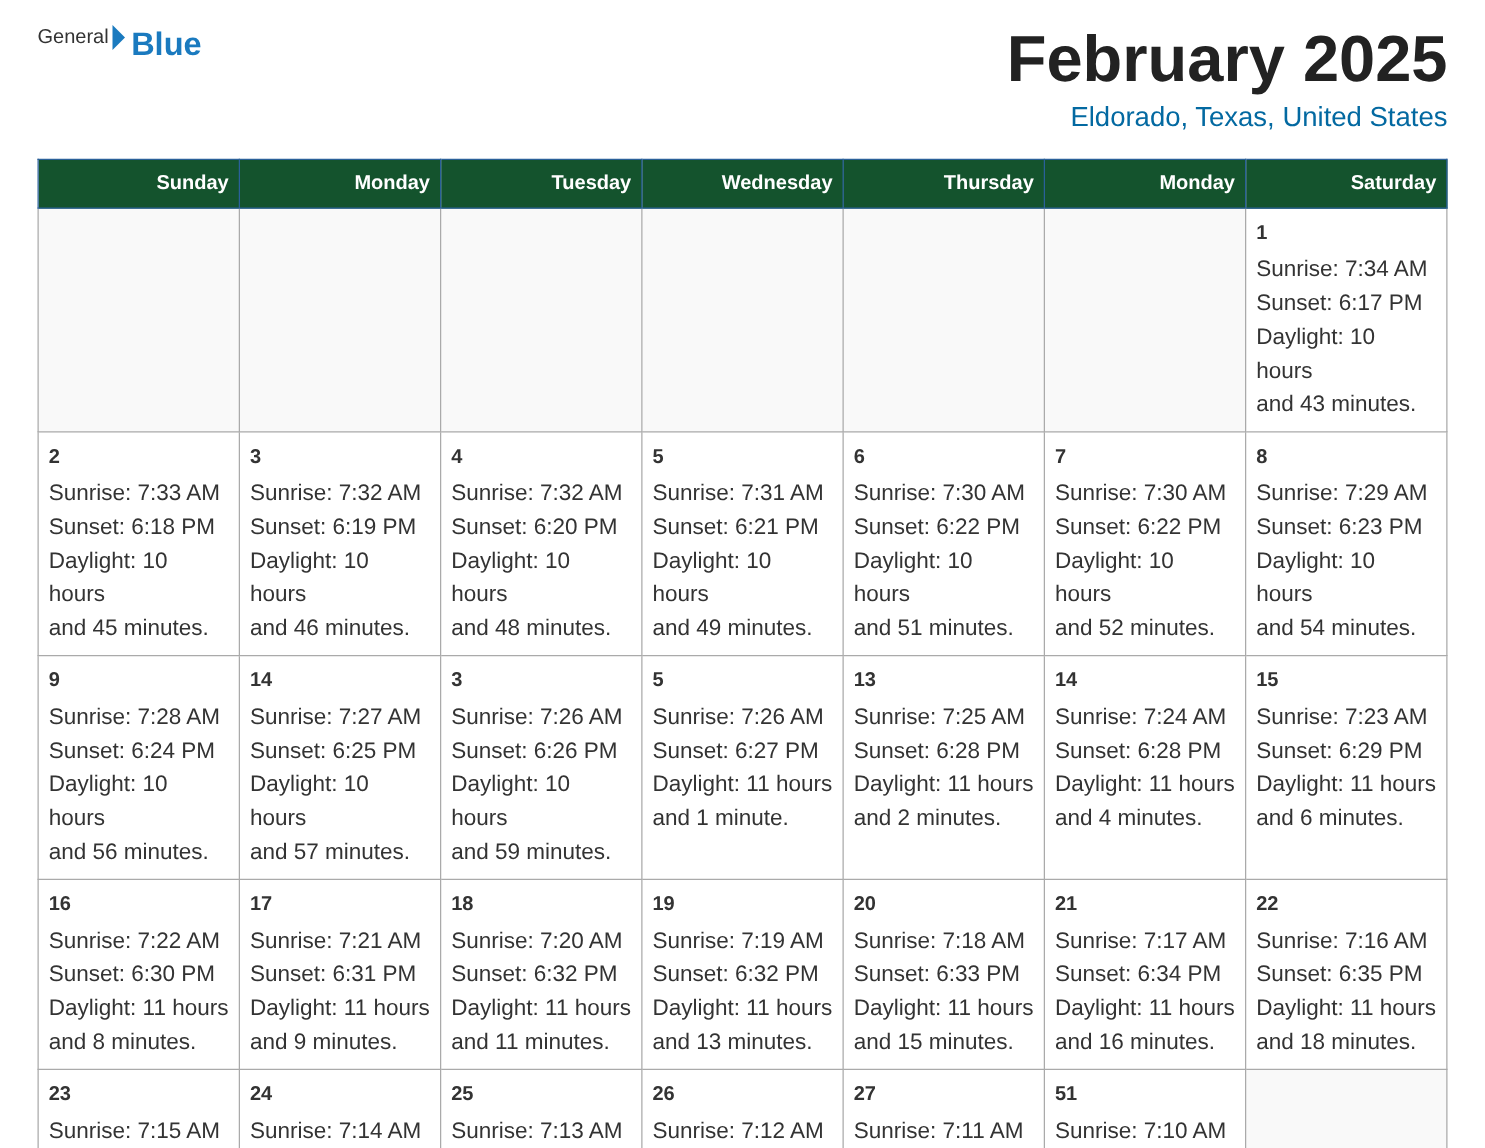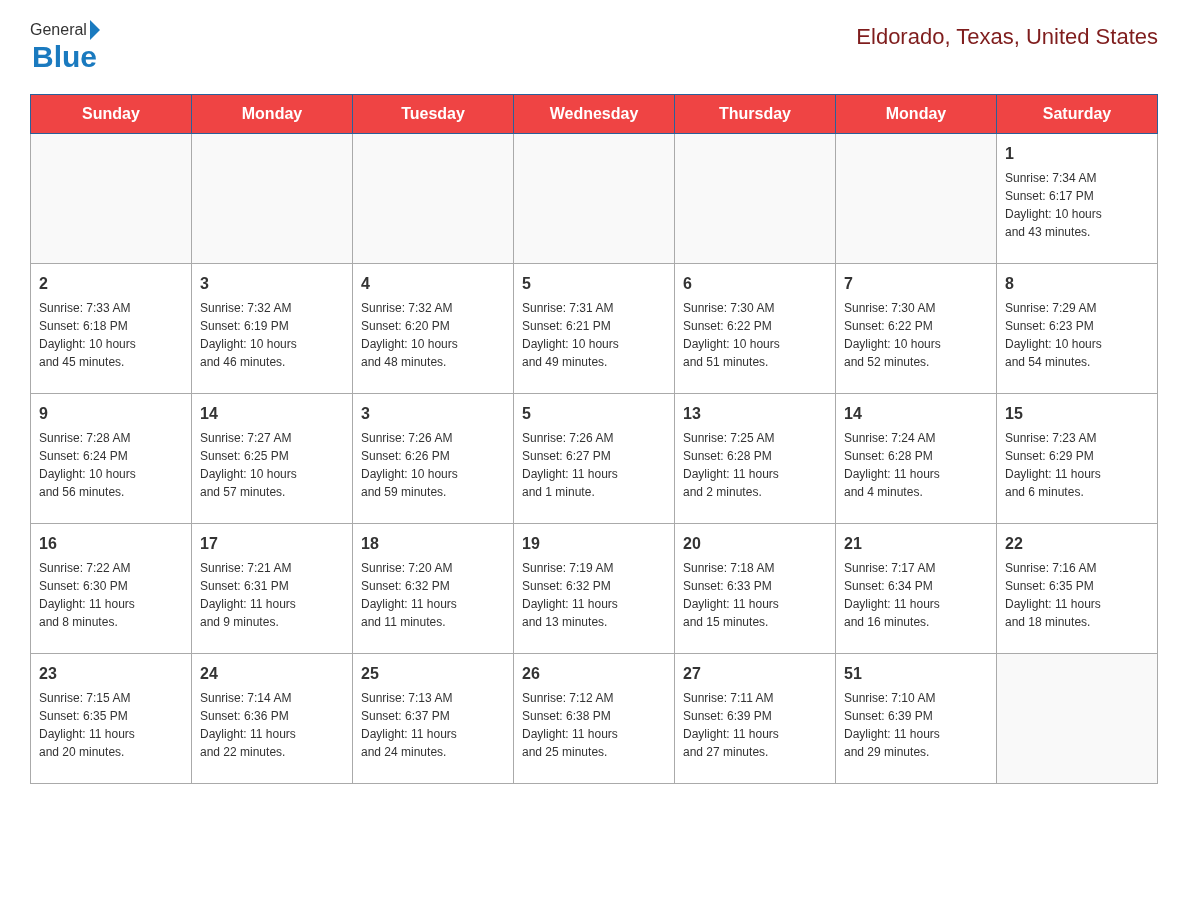--- a/index.html
+++ b/index.html
@@ -12,21 +12,21 @@
       padding: 20px 30px;
     }
     .header {
       display: flex;
       justify-content: space-between;
       align-items: flex-start;
       margin-bottom: 20px;
     }
     .logo {
       display: flex;
-      flex-direction: column;
+      flex-direction: row;
       align-items: flex-start;
     }
     .logo-general { color: #333; }
     .logo-arrow {
       display: inline-block;
       width: 0;
       height: 0;
       border-left: 10px solid #1a7abf;
       border-top: 10px solid transparent;
       border-bottom: 10px solid transparent;
@@ -35,75 +35,76 @@
     }
     .title-block { text-align: right; }
     .calendar-title {
       font-size: 52px;
       font-weight: bold;
       color: #222;
       line-height: 1.1;
     }
     .calendar-subtitle {
       font-size: 22px;
-      color: #7f1d1d;
+      color: #0369a1;
       margin-top: 4px;
     }
     .calendar-table {
       width: 100%;
       border-collapse: collapse;
       border: 1px solid #aaa;
     }
     .calendar-table thead tr th {
-      background: #ef4444;
+      background: #14532d;
       color: #fff;
       font-size: 16px;
       font-weight: bold;
       padding: 10px 8px;
-      text-align: center;
+      text-align: right;
       border: 1px solid #2a6099;
     }
     .calendar-table tbody tr td {
       vertical-align: top;
       padding: 8px 8px;
       border: 1px solid #aaa;
       width: 14.28%;
       min-height: 110px;
       height: 130px;
       font-size: 13px;
       line-height: 1.5;
       color: #333;
     }
     .day-number {
       font-size: 16px;
       font-weight: bold;
       display: block;
       margin-bottom: 3px;
     }
     .day-info {
-      font-size: 12px;
+      font-size: 18px;
       color: #333;
     }
     .empty-cell { background: #f9f9f9; }
     
     .logo-line1 { display: flex; align-items: center; }
-    .logo-line2 { color: #1a7abf; font-size: 30px; font-weight: bold; padding-left: 2px; }
+    .logo-line2 { color: #1a7abf; font-size: 26px; font-weight: bold; padding-left: 2px; }
   </style>
 </head>
 <body>
 
 <div class="header">
   <div class="logo">
     <div class="logo-line1">
       <span class="logo-general">General</span>
       <span class="logo-arrow"></span>
     </div>
     <div class="logo-line2">Blue</div>
   </div>
   <div class="title-block">
+    <div class="calendar-title">February 2025</div>
     <div class="calendar-subtitle">Eldorado, Texas, United States</div>
   </div>
 </div>
 
 <table class="calendar-table">
   <thead>
     <tr>
     <th>Sunday</th>
         <th>Monday</th>
         <th>Tuesday</th>

